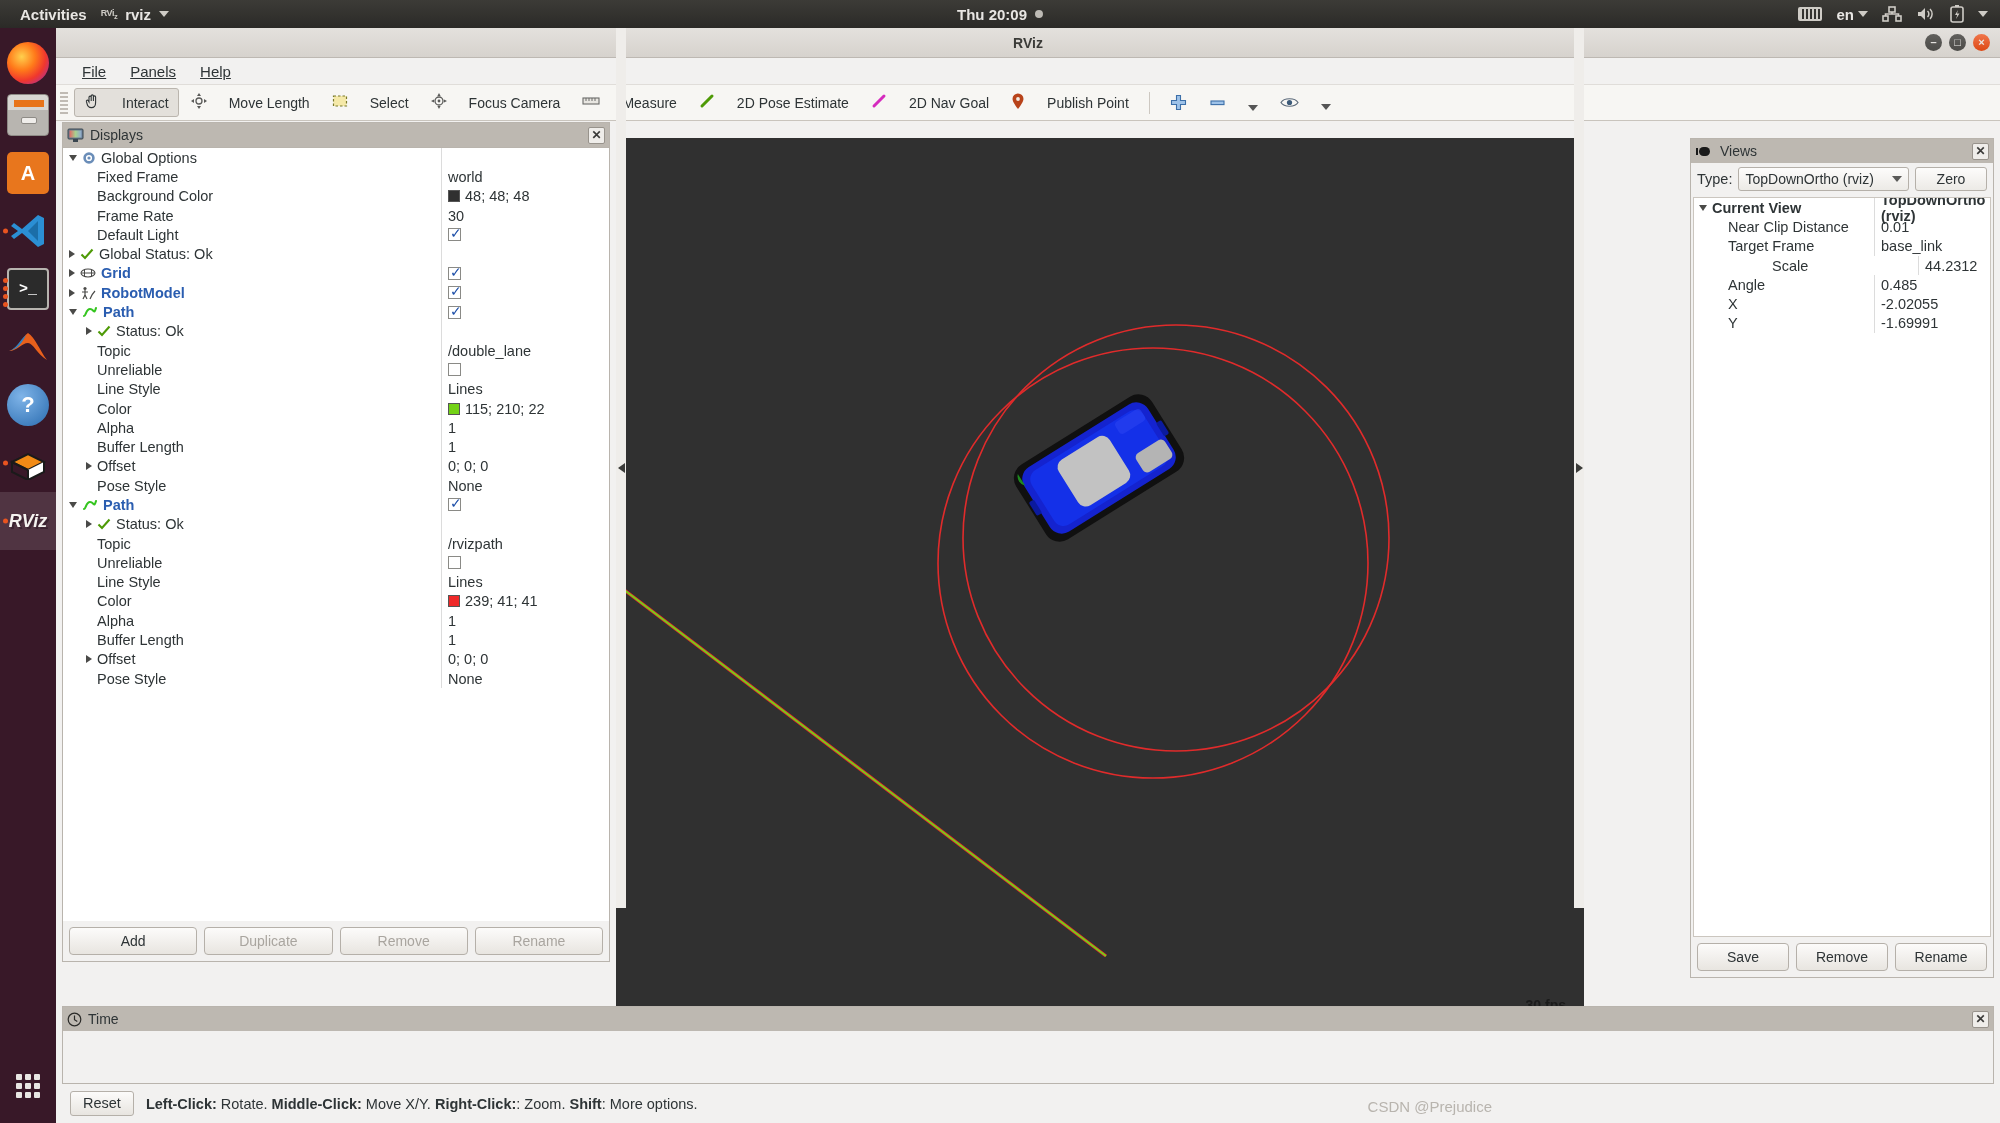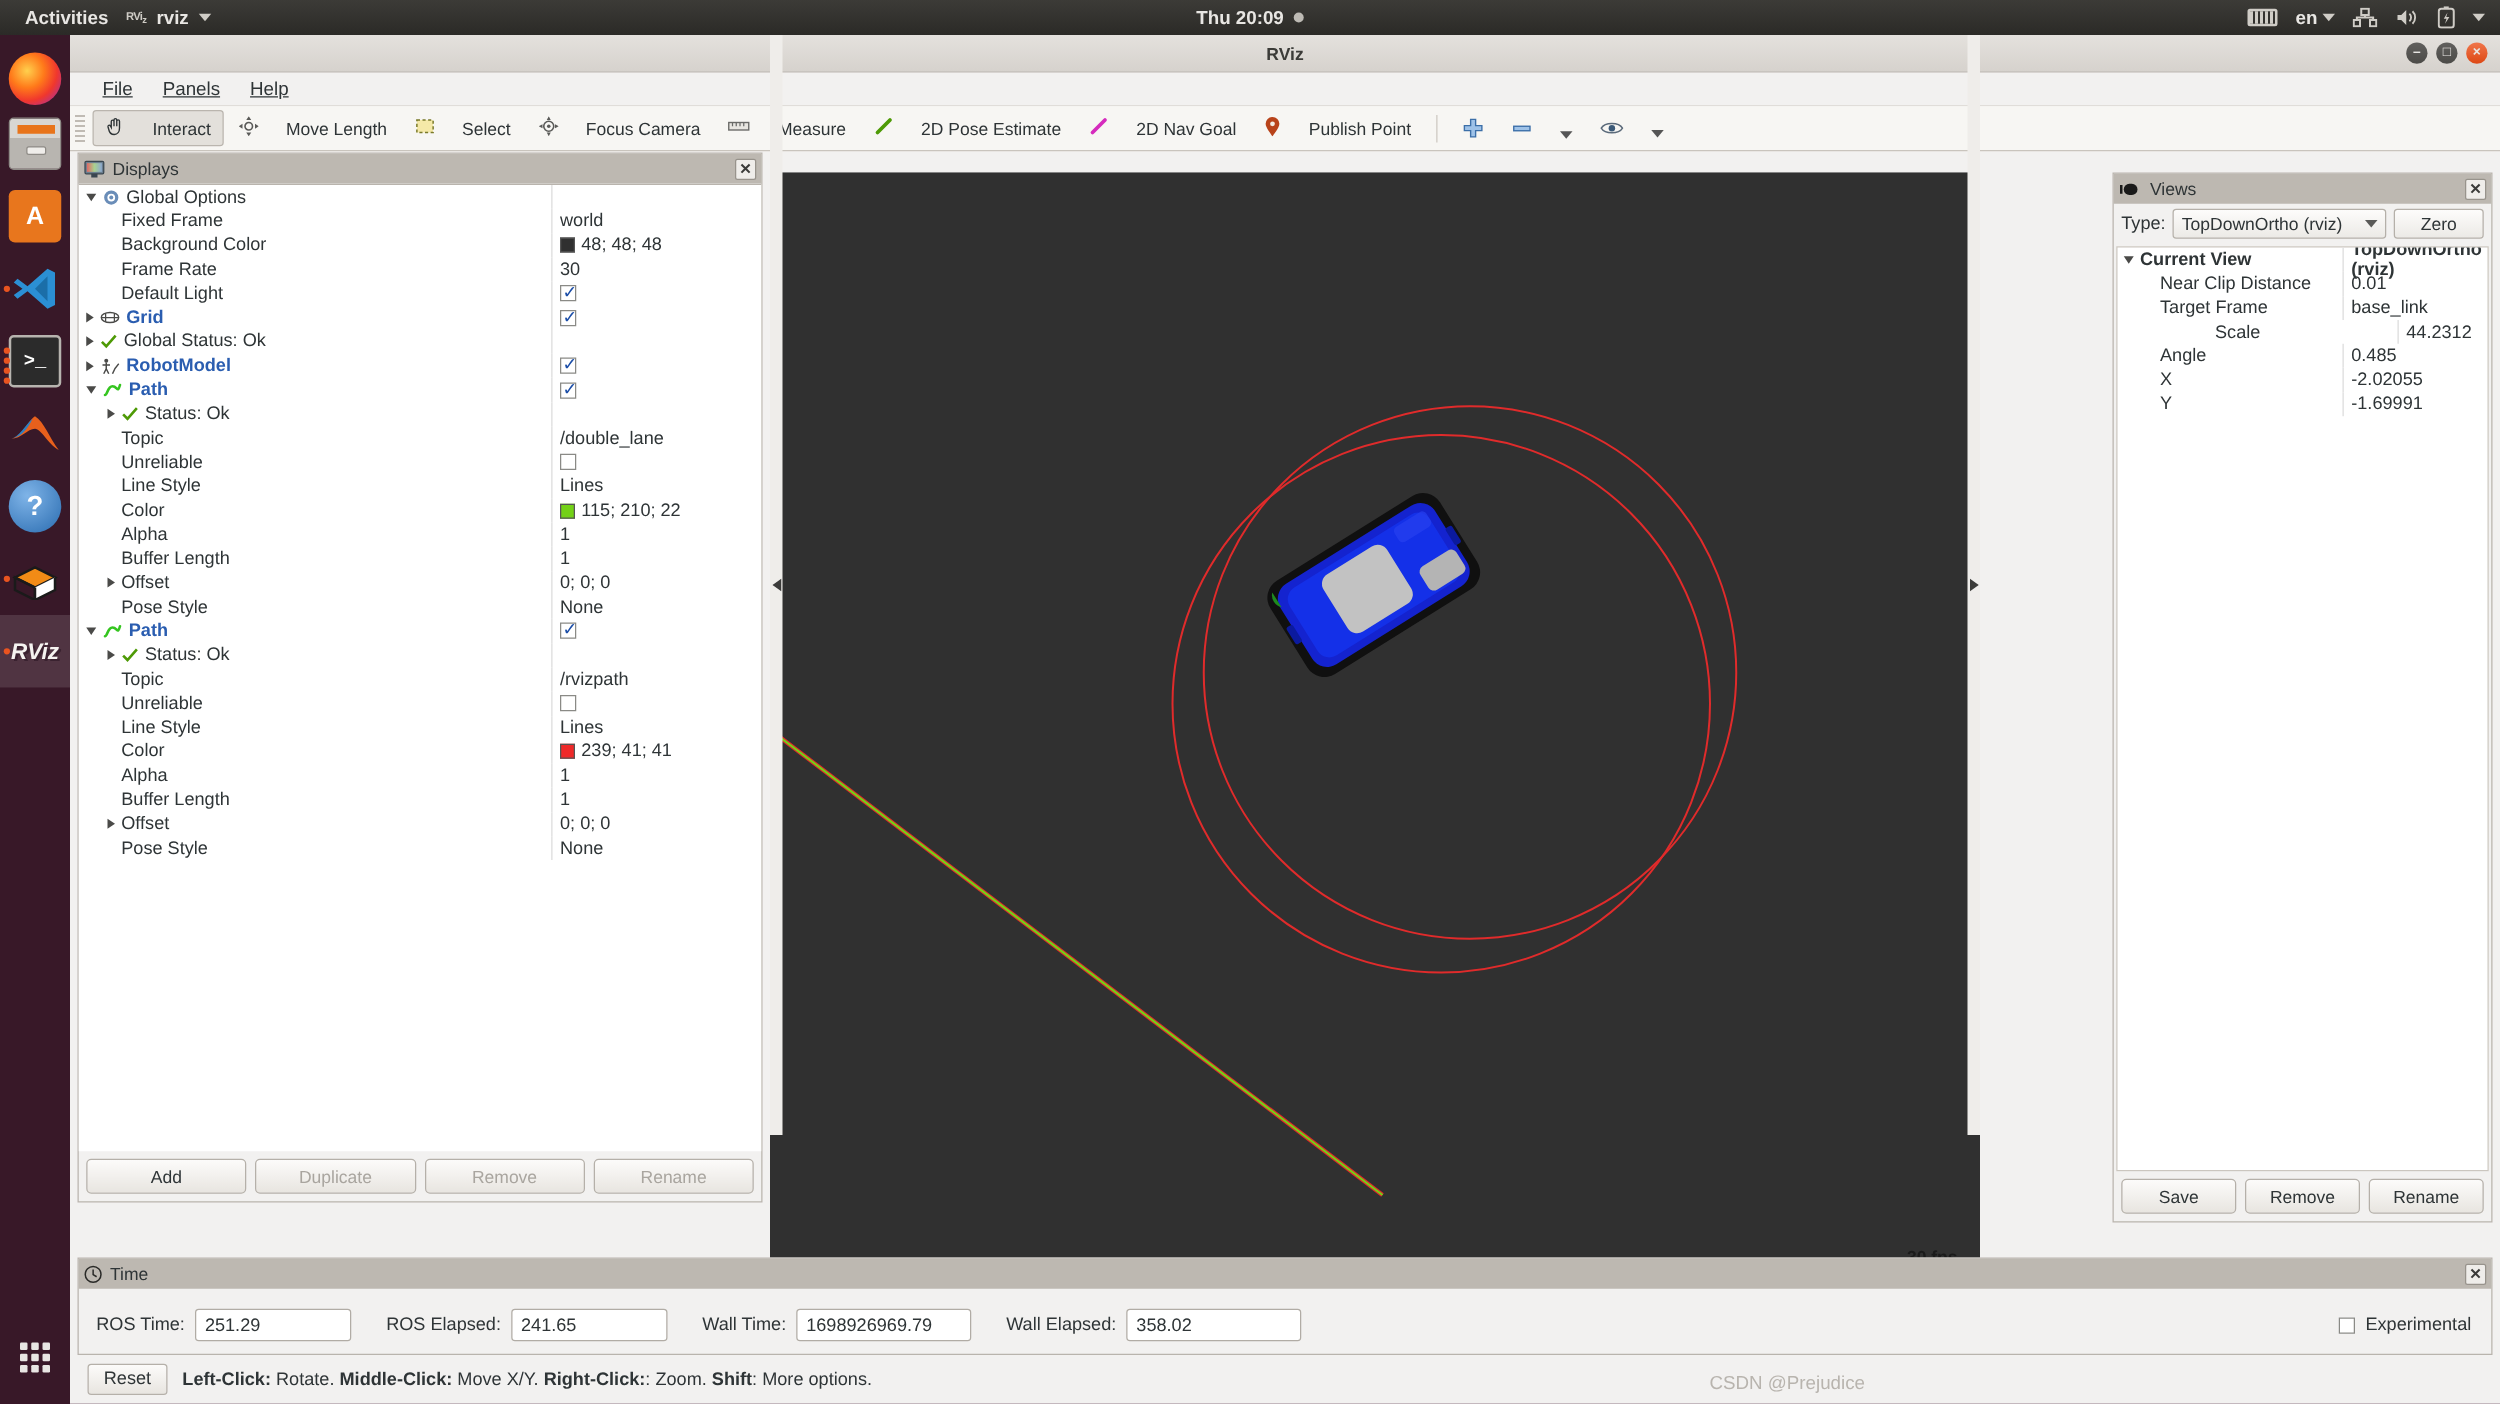--- a/index.html
+++ b/index.html
@@ -412,42 +412,42 @@
             <span>Default Light</span>
           </div>
           <div class="tval">
             <span class="chk on"></span>
           </div>
         </div>
         <div class="trow">
           <div class="tname" style="padding-left: 6px;">
             <span class="tri "></span>
             <span class="icn" style="margin-right: 5px; display: inline-flex;">
+              <svg width="14" height="14" viewBox="0 0 14 14">
+                <path d="M1.5 7.5 L5 11 L12.5 2.5" fill="none" stroke="#4e9a06" stroke-width="2.1"></path>
+              </svg>
+            </span>
+            <span>Global Status: Ok</span>
+          </div>
+          <div class="tval"></div>
+        </div>
+        <div class="trow">
+          <div class="tname" style="padding-left: 6px;">
+            <span class="tri "></span>
+            <span class="icn" style="margin-right: 5px; display: inline-flex;">
               <svg width="16" height="12" viewBox="0 0 16 12">
                 <ellipse cx="8" cy="6" rx="7" ry="4" fill="none" stroke="#4a4a48" stroke-width="1.1"></ellipse>
                 <path d="M1 6 H15 M4.5 2.6 V9.4 M11.5 2.6 V9.4" stroke="#4a4a48" stroke-width="1"></path>
               </svg>
             </span>
             <span class="blue">Grid</span>
           </div>
           <div class="tval">
             <span class="chk on"></span>
           </div>
-        </div>
-        <div class="trow">
-          <div class="tname" style="padding-left: 6px;">
-            <span class="tri "></span>
-            <span class="icn" style="margin-right: 5px; display: inline-flex;">
-              <svg width="14" height="14" viewBox="0 0 14 14">
-                <path d="M1.5 7.5 L5 11 L12.5 2.5" fill="none" stroke="#4e9a06" stroke-width="2.1"></path>
-              </svg>
-            </span>
-            <span>Global Status: Ok</span>
-          </div>
-          <div class="tval"></div>
         </div>
         <div class="trow">
           <div class="tname" style="padding-left: 6px;">
             <span class="tri "></span>
             <span class="icn" style="margin-right: 5px; display: inline-flex;">
               <svg width="16" height="14" viewBox="0 0 16 14">
                 <circle cx="5" cy="2.5" r="1.6" fill="#4a4a48"></circle>
                 <path d="M5 4 V9 M2 6 H8 M5 9 L3 13 M5 9 L7 13" stroke="#4a4a48" stroke-width="1.2" fill="none"></path>
                 <path d="M10 13 Q12 8 15 5" stroke="#4a4a48" stroke-width="1.2" fill="none"></path>
               </svg>
@@ -777,34 +777,20 @@
 
   <div id="time">
     <div class="panelhdr">
       <svg width="15" height="15" viewBox="0 0 15 15">
         <circle cx="7.5" cy="7.5" r="6.3" fill="none" stroke="#2a2a28" stroke-width="1.2"></circle>
         <path d="M7.5 3.6 V7.7 L10.3 9.4" fill="none" stroke="#2a2a28" stroke-width="1.2"></path>
       </svg>
       <span>Time</span>
       <span class="x">✕</span>
     </div>
-    <div id="timefields">
-      <span class="fl">ROS Time:</span>
-      <span class="tfield" style="width:125px">251.29</span>
-      <span class="fl">ROS Elapsed:</span>
-      <span class="tfield" style="width:125px">241.65</span>
-      <span class="fl">Wall Time:</span>
-      <span class="tfield" style="width:140px">1698926969.79</span>
-      <span class="fl">Wall Elapsed:</span>
-      <span class="tfield" style="width:140px">358.02</span>
-      <span id="experimental">
-        <span class="chk"></span>
-        <span>Experimental</span>
-      </span>
-    </div>
   </div>
 
   <div id="statusbar">
     <div id="resetbtn">Reset</div>
     <div id="hint"><b>Left-Click:</b><span> Rotate. </span><b>Middle-Click:</b><span> Move X/Y. </span><b>Right-Click:</b><span>: Zoom. </span><b>Shift</b><span>: More options.</span></div>
     <div id="watermark">CSDN @Prejudice</div>
   </div>
 </div>
 
 </body></html>

